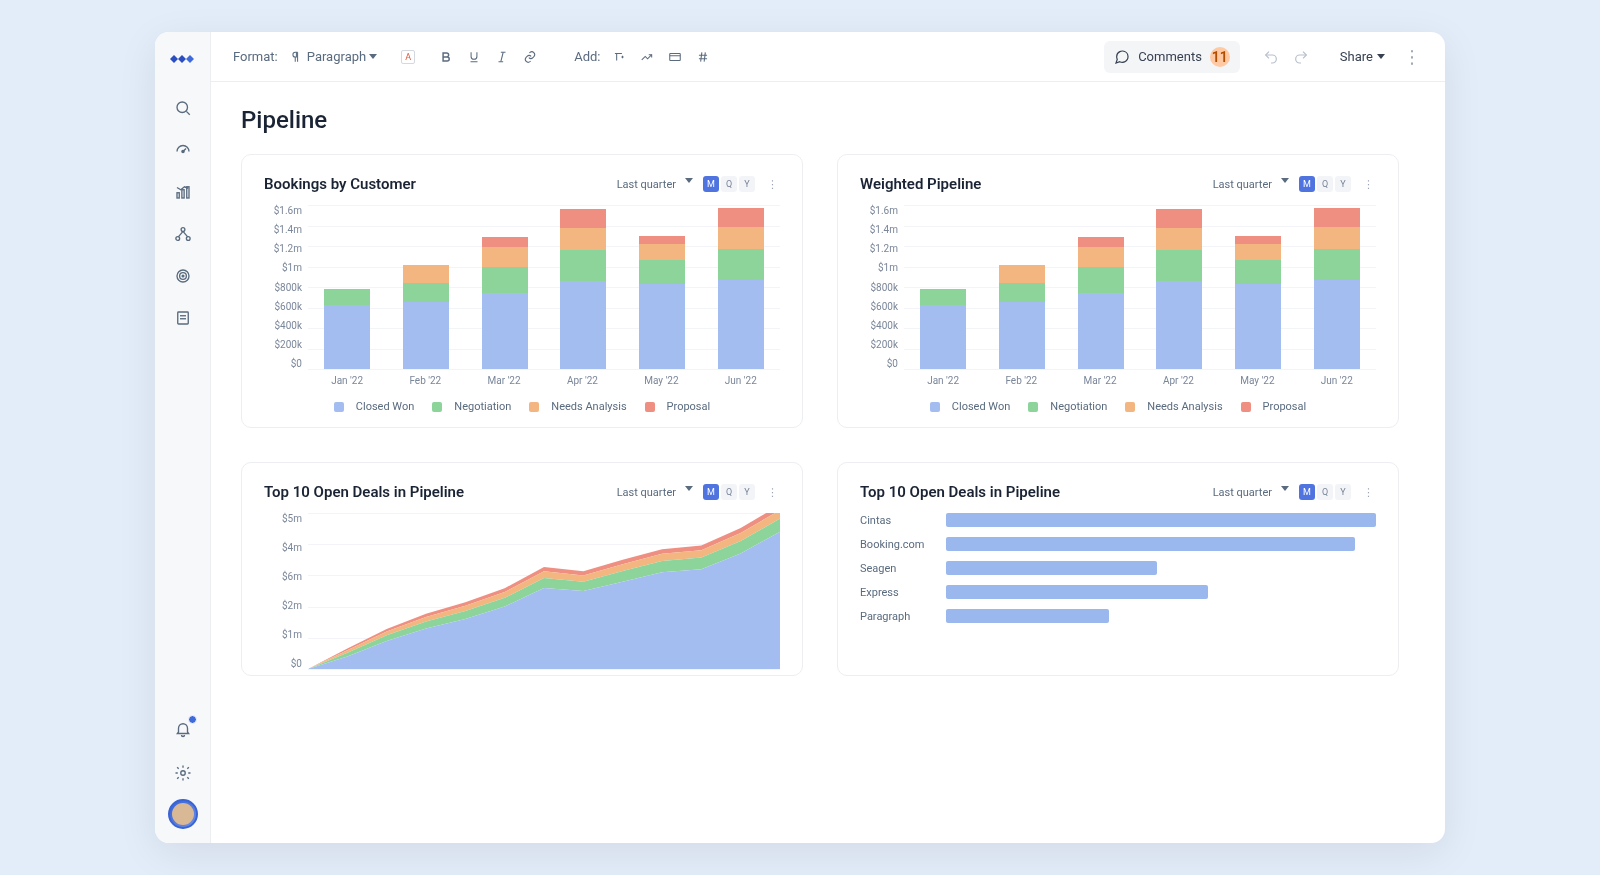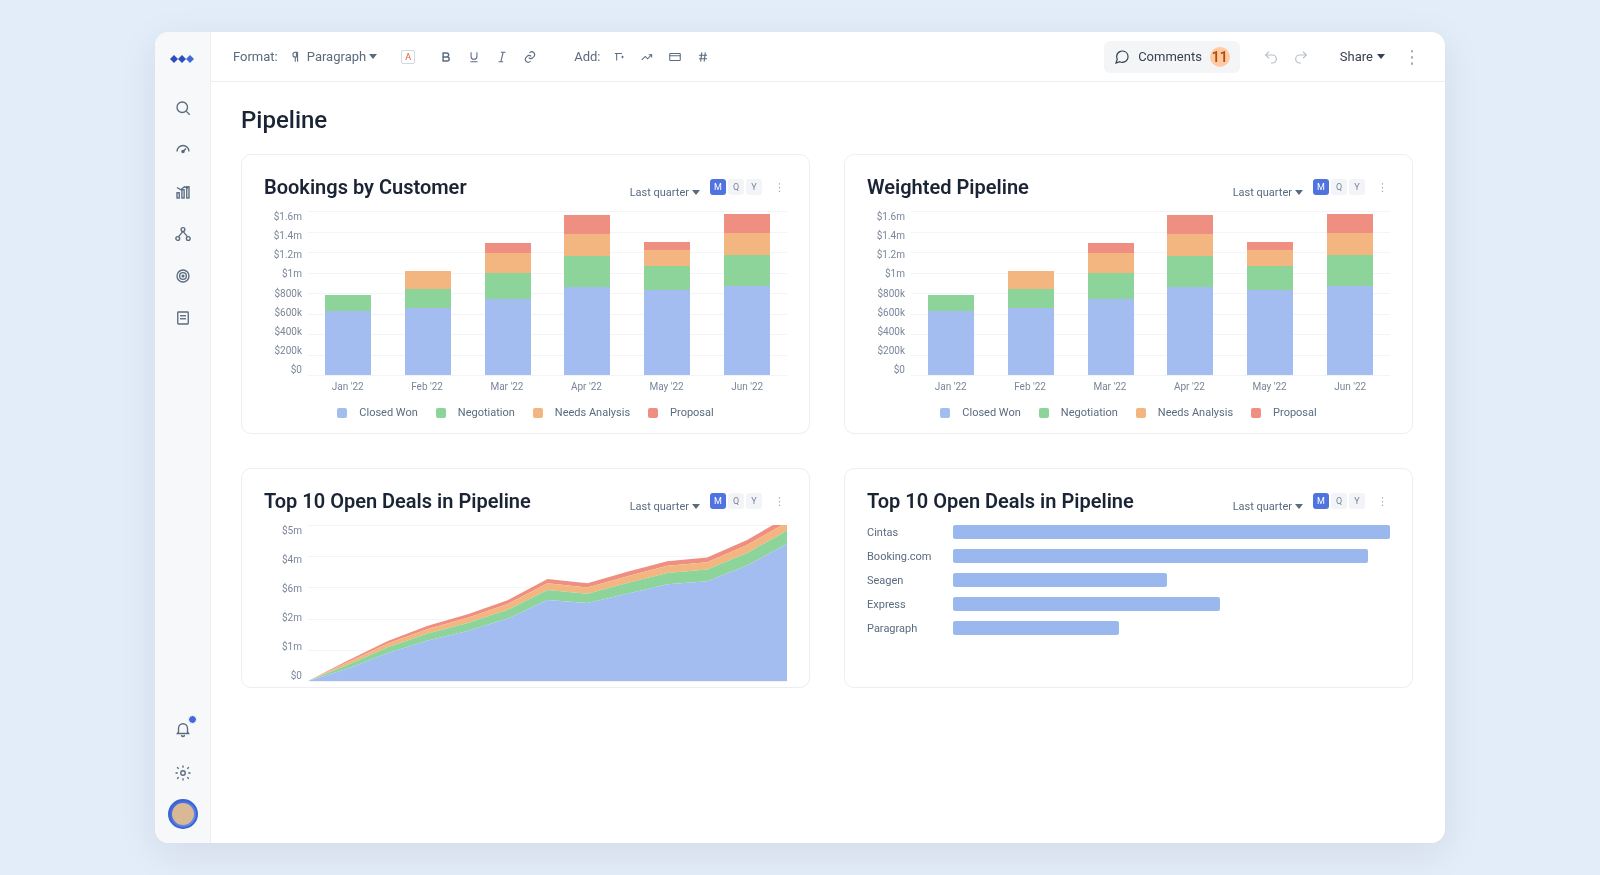--- a/index.html
+++ b/index.html
@@ -107,21 +107,21 @@
 .count-badge {
   background:#ffc9a3;color:#b14d00;
   border-radius:50%;width:20px;height:20px;
   display:flex;align-items:center;justify-content:center;
   font-size:14px;font-weight:600;
 }
 .share-btn { display:flex;align-items:center;gap:4px;cursor:pointer;font-size:13px;color:#374151; }
 .triangle-down { width:0;height:0;border-left:4px solid transparent;border-right:4px solid transparent;border-top:5px solid currentColor; }
 .content {
   flex:1; overflow-y:auto;
-  padding: 24px 32px 0 30px;
+  padding: 24px 46px 0 30px;
 }
 .page-title {
   font-size: 24px;
   font-weight: 500;
   color: #1a2434;
   margin-bottom: 20px;
 }
 .cards {
   display: grid;
   grid-template-columns: 1fr 1fr;
@@ -131,29 +131,29 @@
   border: 1px solid #eceef1;
   border-radius: 10px;
   padding: 20px 22px 14px 22px;
   background:#fff;
 }
 .card-header {
   display:flex;align-items:center;justify-content:space-between;
   margin-bottom: 12px;
 }
 .card-title {
-  font-size: 20px;
+  font-size: 15px;
   font-weight: 600;
   color: #1a2434;
 }
 .card-controls {
   display:flex;align-items:center;gap:10px;
   font-size:11px;color:#5a6b7f;
 }
-.period-sel { display:flex;align-items:center;gap:3px;cursor:pointer;margin-top:10px; }
+.period-sel { display:flex;gap:9px;cursor:pointer; }
 .gran-pills { display:flex;gap:2px; }
 .pill {
   width:16px;height:16px;border-radius:3px;
   display:flex;align-items:center;justify-content:center;
   font-size:9px;background:#f2f4f7;color:#7a8699;cursor:pointer;
 }
 .pill.active { background:#4f74e0;color:#fff; }
 .kebab { color:#9aa4b2;cursor:pointer;padding:0 2px; }
 .chart-area { position:relative; }
 .y-axis { position:absolute;left:0;top:0;display:flex;flex-direction:column;justify-content:space-between;font-size:10px;color:#7a8699;text-align:right;width:38px; }

